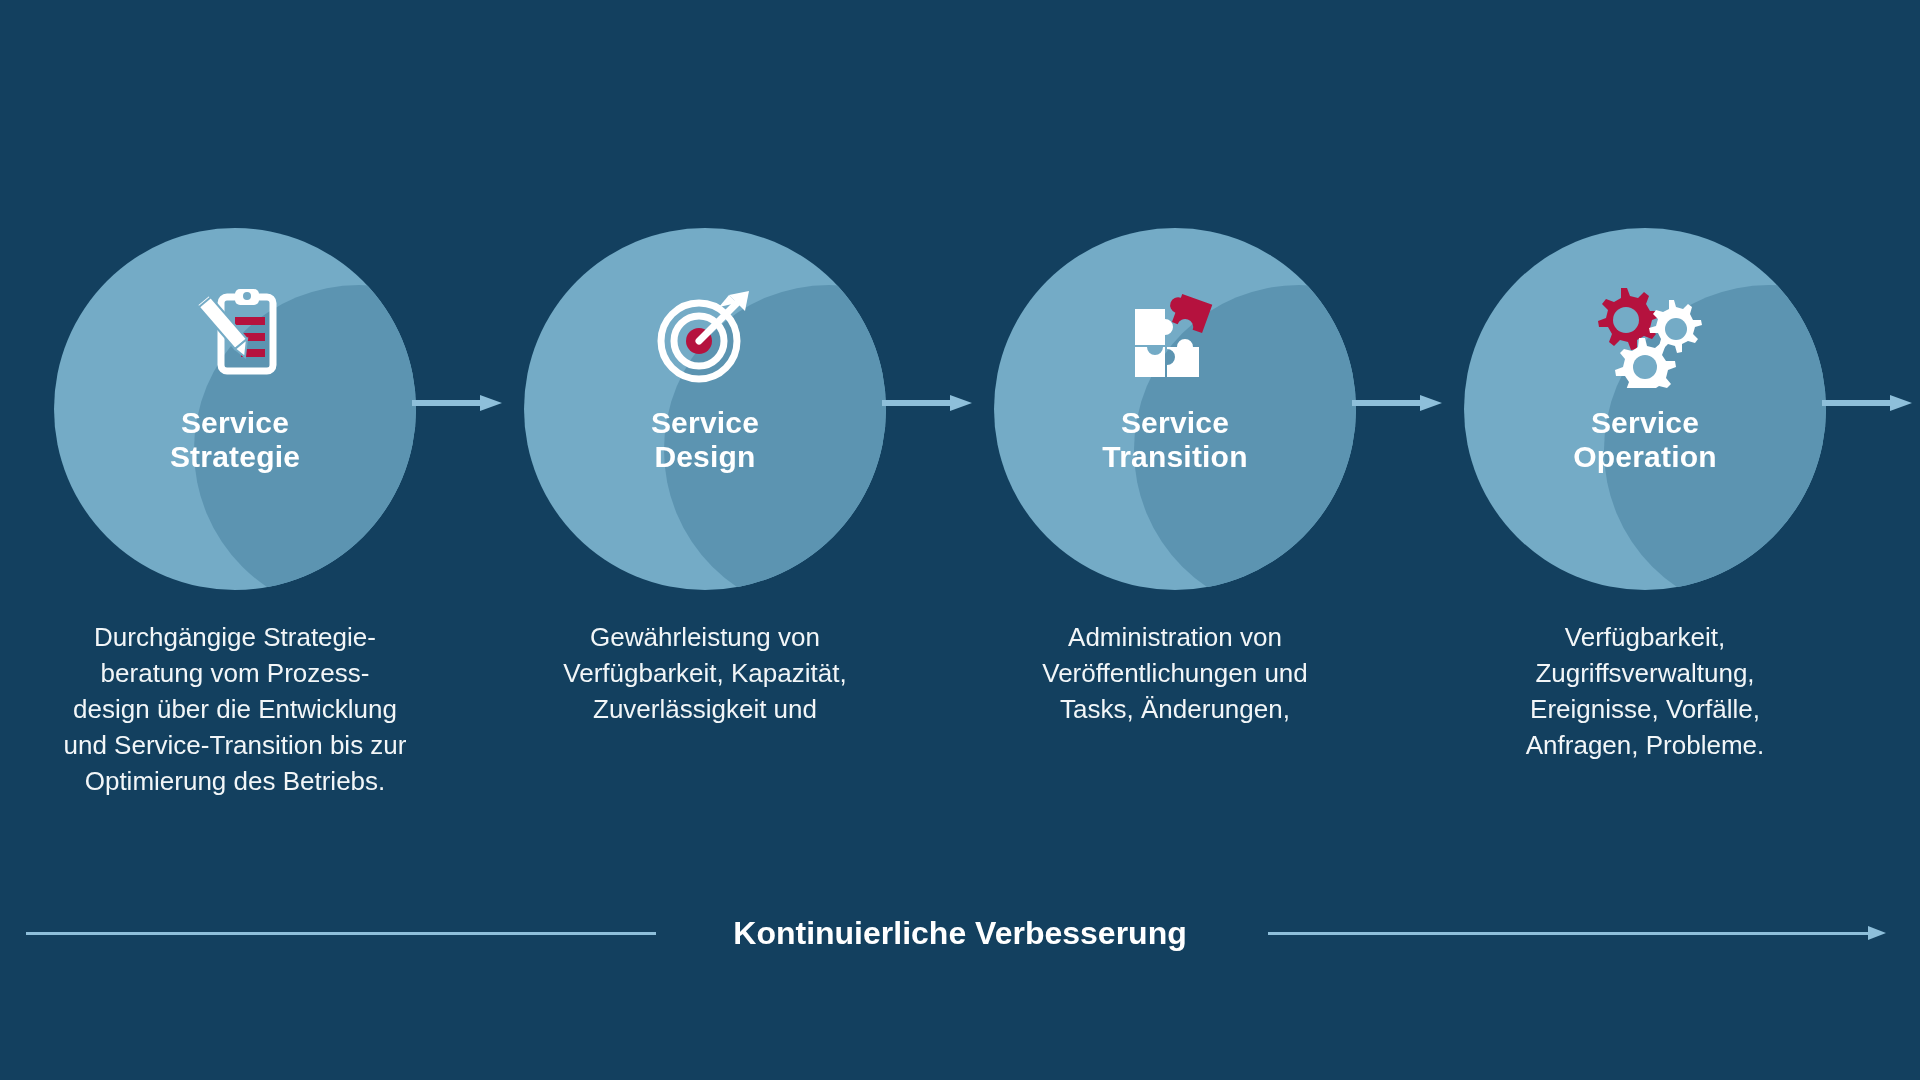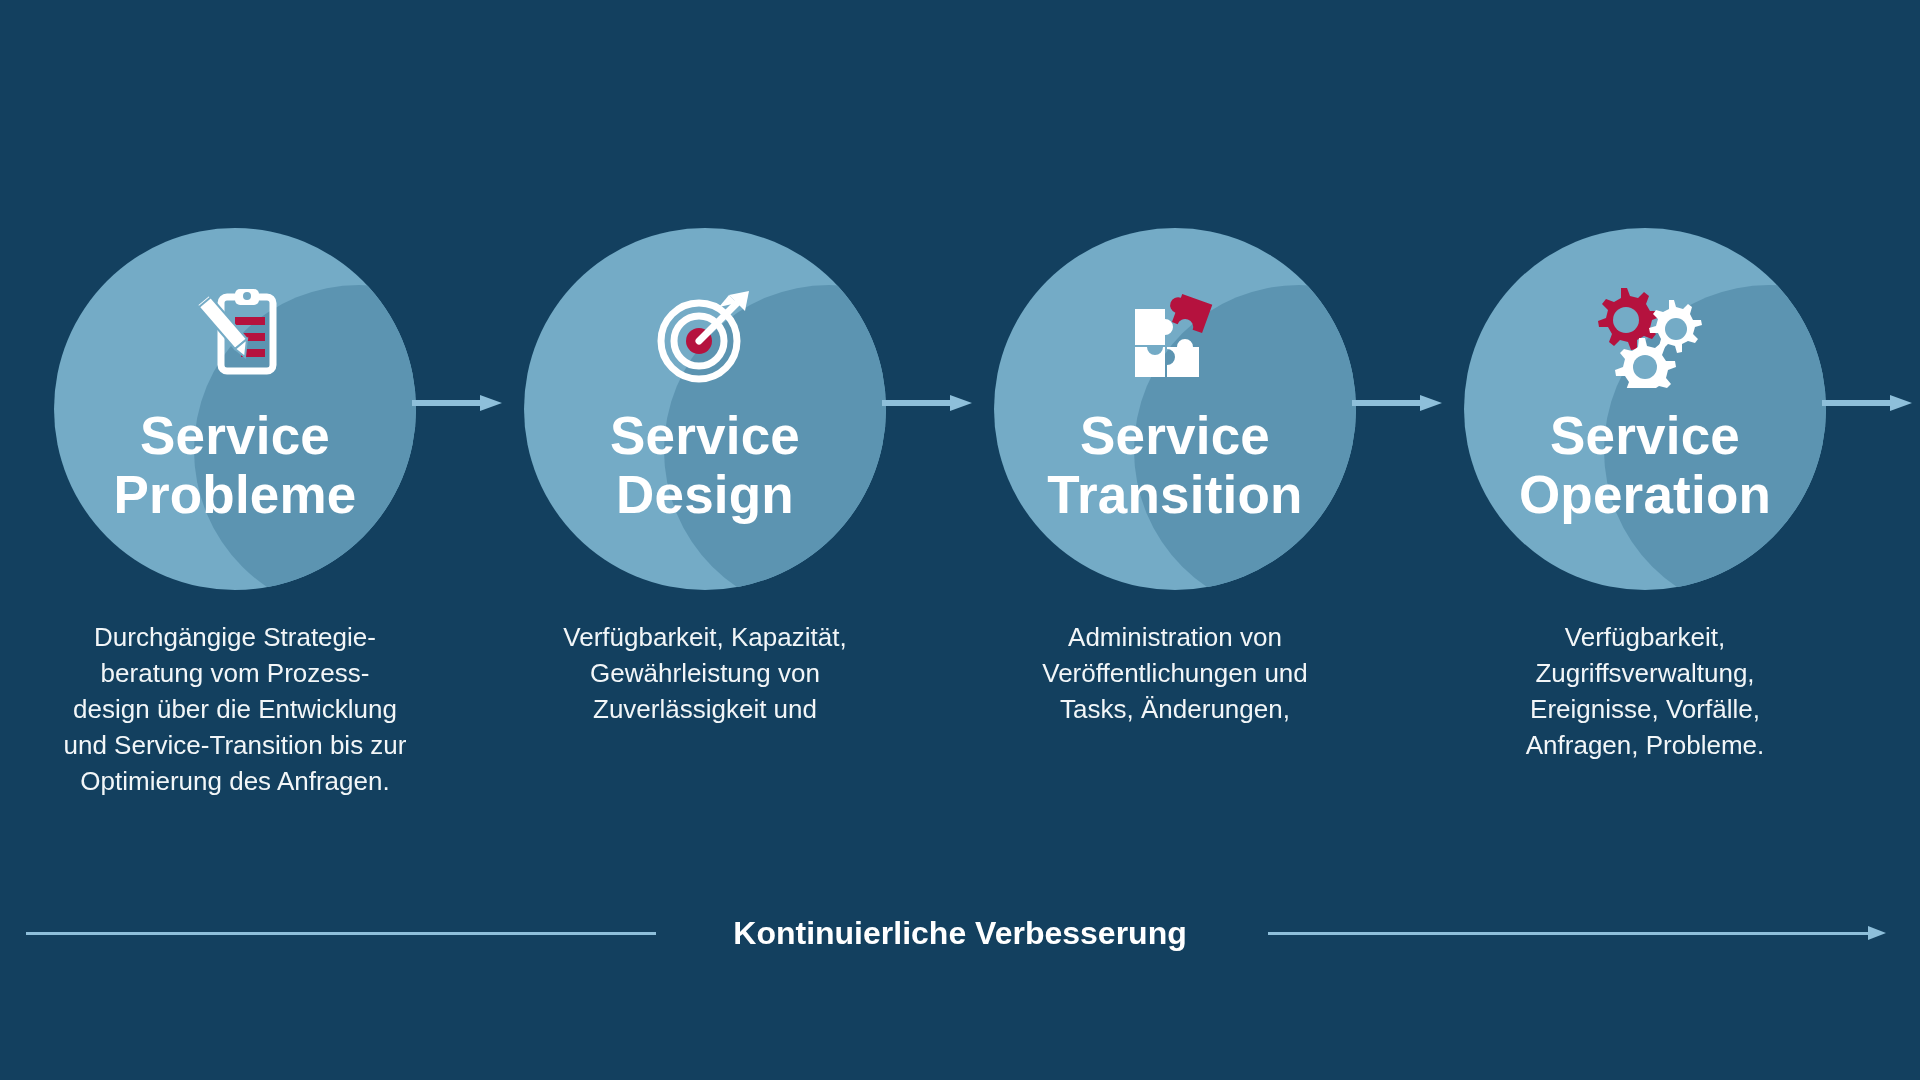--- a/index.html
+++ b/index.html
@@ -79,21 +79,21 @@
     align-items: center;
     justify-content: center;
   }
   .circle-icon svg { display: block; }
 
   .circle-title {
     position: absolute;
     left: 0; right: 0;
     top: 178px;
     text-align: center;
-    font-size: 53px;
+    font-size: 30px;
     font-weight: bold;
     line-height: 1.12;
     color: #ffffff;
     letter-spacing: .2px;
   }
   .circle-title .ln { display: block; }
 
   
   .desc {
     position: absolute;
@@ -200,29 +200,29 @@
 
             <g transform="rotate(0)">
               <polygon points="14,22 26,12 64,56 52,66" fill="#ffffff" stroke="#74abc6" stroke-width="2"></polygon>
               <polygon points="52,66 64,56 62,74" fill="#ffffff" stroke="#74abc6" stroke-width="2"></polygon>
               <line x1="16" y1="24" x2="28" y2="14" stroke="#74abc6" stroke-width="2"></line>
             </g>
           </svg>
         </div>
         <div class="circle-title">
           <span class="ln">Service</span>
-          <span class="ln">Probleme</span>
+          <span class="ln">Strategie</span>
         </div>
       </div>
       <div class="desc">
         <span class="ln">Durchgängige Strategie-</span>
         <span class="ln">beratung vom Prozess-</span>
         <span class="ln">design über die Entwicklung</span>
         <span class="ln">und Service-Transition bis zur</span>
-        <span class="ln">Optimierung des Anfragen.</span>
+        <span class="ln">Optimierung des Betriebs.</span>
       </div>
     </div>
 
     <div class="col c1">
       <div class="circle-wrap">
         <div class="circle-base">
           <div class="circle-crescent"></div>
         </div>
         <div class="circle-icon">
           <svg width="104" height="104" viewBox="0 0 104 104">
@@ -235,22 +235,22 @@
             <polygon points="76,12 96,8 92,28 84,20" fill="#ffffff"></polygon>
             <polygon points="76,12 84,20 66,24" fill="#ffffff"></polygon>
           </svg>
         </div>
         <div class="circle-title">
           <span class="ln">Service</span>
           <span class="ln">Design</span>
         </div>
       </div>
       <div class="desc">
+        <span class="ln">Gewährleistung von</span>
         <span class="ln">Verfügbarkeit, Kapazität,</span>
-        <span class="ln">Gewährleistung von</span>
         <span class="ln">Zuverlässigkeit und</span>
       </div>
     </div>
 
     <div class="col c2">
       <div class="circle-wrap">
         <div class="circle-base">
           <div class="circle-crescent"></div>
         </div>
         <div class="circle-icon">

